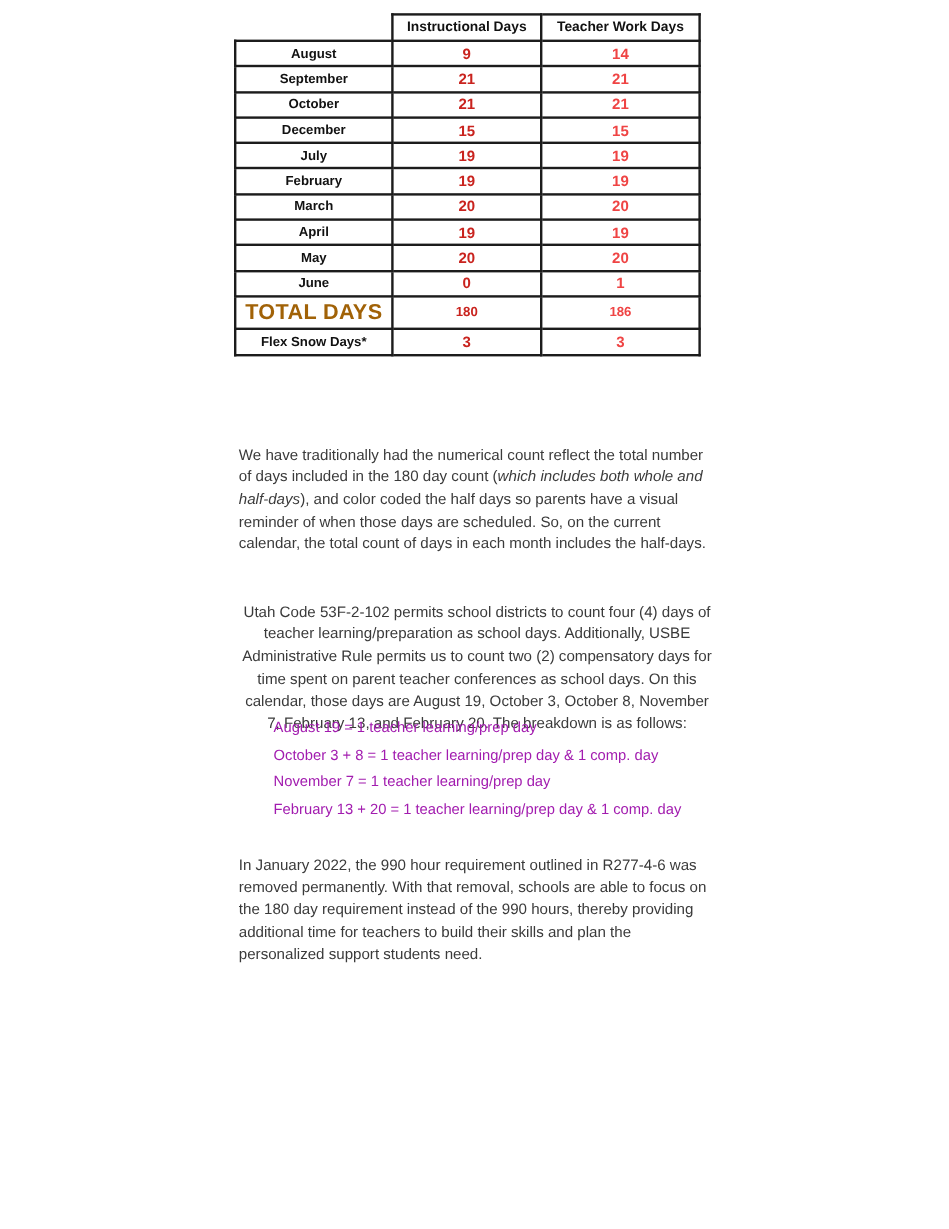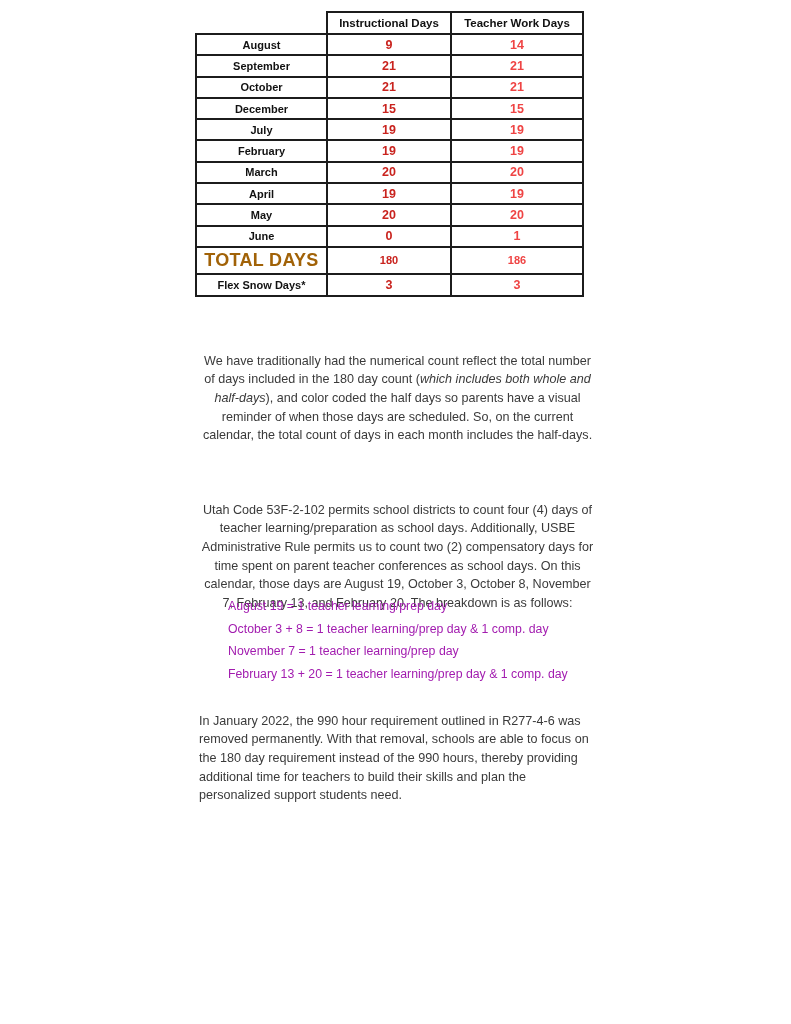--- a/index.html
+++ b/index.html
@@ -27,21 +27,21 @@
   .month { font-weight:bold; font-size:11px;   color:#111111; }
   .num   { font-weight:bold; font-size:12.5px; }
   .red   { color:#c9231e; }
   .green { color:#ef4444; }
   .total-label { font-weight:bold; font-size:18px; color:#a16207; letter-spacing:.3px; }
   .total-num   { font-weight:bold; font-size:11px; }
   .flex-label  { font-weight:bold; font-size:11px; color:#111111; }
 
   
   .para { position:absolute; left:199px; width:397px; font-size:12.6px; line-height:18.7px; color:#3a3a3a; }
-  .p1 { top:339px;text-align:center; }
+  .p1 { top:357px; }
   .p2 { top:488px;text-align:center; }
   .p3 { top:699px; }
   .italic { font-style:italic; }
 
   .breakdown { position:absolute; left:228px; top:595px; width:380px; }
   .breakdown .bk-item { font-size:12.3px; line-height:22.5px; color:#a21caf; white-space:nowrap; }
 </style>
 </head>
 <body>
 

